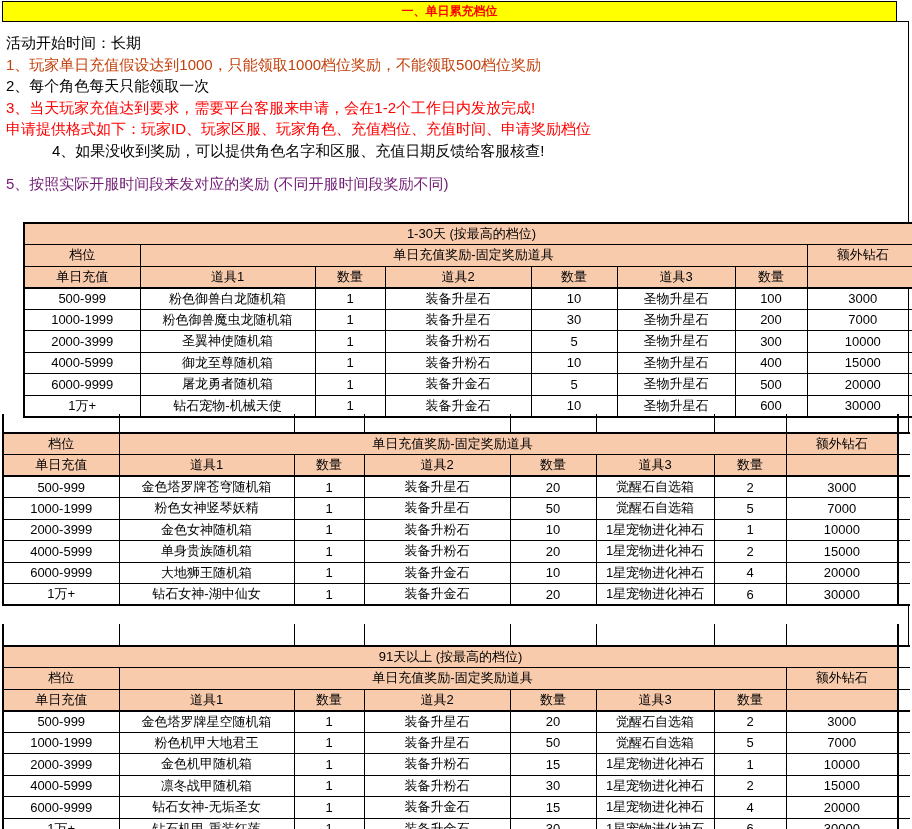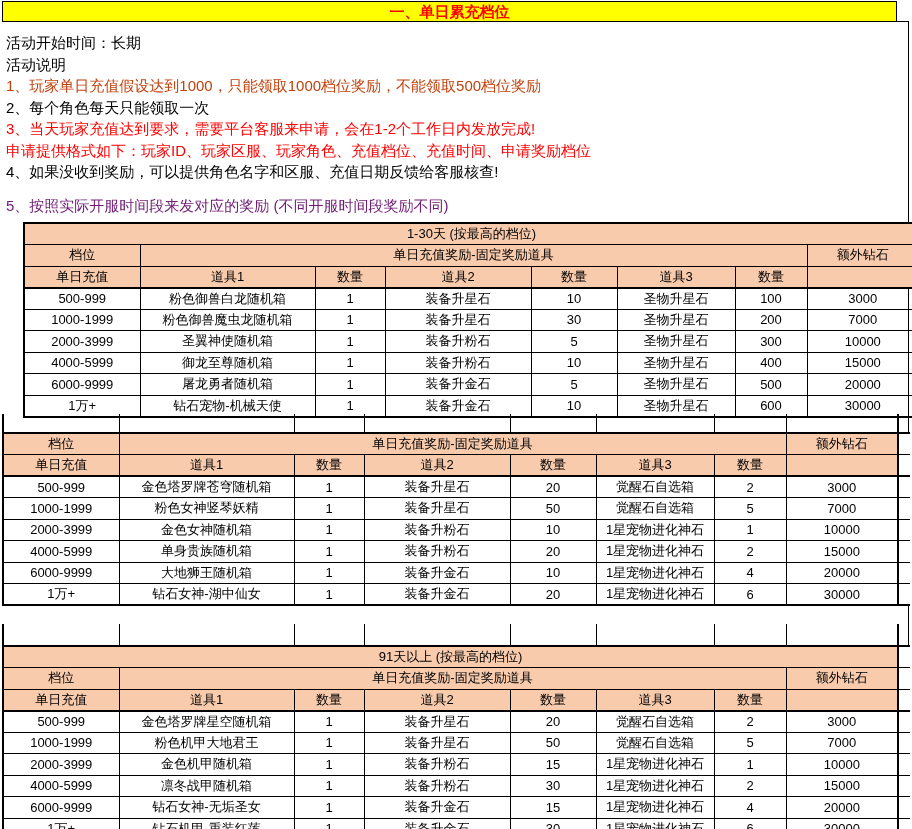--- a/index.html
+++ b/index.html
@@ -10,21 +10,21 @@
   }
   *{box-sizing:border-box;}
   html,body{margin:0;padding:0;background:#ffffff;}
   #page{
     position:relative;width:912px;height:829px;overflow:hidden;background:#fff;
     font-family:"Liberation Sans","DejaVu Sans",sans-serif;color:#000;
   }
   #title-bar{
     position:absolute;left:2px;top:1px;width:895px;height:21px;
     background:var(--title-bg);border:1px solid var(--border-color);
-    color:var(--title-color);font-weight:bold;font-size:15px;
+    color:var(--title-color);font-weight:bold;font-size:12px;
     text-align:center;line-height:19px;
   }
   #title-ghost{
     position:absolute;left:897px;top:1px;width:12px;height:21px;
     border-bottom:1px solid var(--border-color);background:#fff;
   }
   #right-line{
     position:absolute;left:908px;top:21px;width:1px;height:808px;
     background:var(--border-color);
   }
@@ -74,26 +74,25 @@
 <body>
 
 <div id="page">
 
   <div id="title-bar">一、单日累充档位</div>
   <div id="title-ghost"></div>
   <div id="right-line"></div>
 
   <div id="notes">
       <div class="note" style="color: rgb(0, 0, 0);">活动开始时间：长期</div>
-      <div class="note" style="color: rgb(0, 0, 0);">活动说明</div>
       <div class="note" style="color: #c2410c;">1、玩家单日充值假设达到1000，只能领取1000档位奖励，不能领取500档位奖励</div>
       <div class="note" style="color: rgb(0, 0, 0);">2、每个角色每天只能领取一次</div>
       <div class="note" style="color: rgb(255, 0, 0);">3、当天玩家充值达到要求，需要平台客服来申请，会在1-2个工作日内发放完成!</div>
       <div class="note" style="color: rgb(255, 0, 0);">申请提供格式如下：玩家ID、玩家区服、玩家角色、充值档位、充值时间、申请奖励档位</div>
-      <div class="note" style="color: rgb(0, 0, 0);">4、如果没收到奖励，可以提供角色名字和区服、充值日期反馈给客服核查!</div>
+      <div class="note" style="color: rgb(0, 0, 0); margin-left: 46px;">4、如果没收到奖励，可以提供角色名字和区服、充值日期反馈给客服核查!</div>
       <div class="note" style="color: #701a75; margin-top: 12px;">5、按照实际开服时间段来发对应的奖励 (不同开服时间段奖励不同)</div>
     </div>
 
   <table class="sheet" id="table-1">
     <colgroup>
       <col class="c1">
         <col class="c2">
         <col class="c3">
         <col class="c4">
         <col class="c5">

